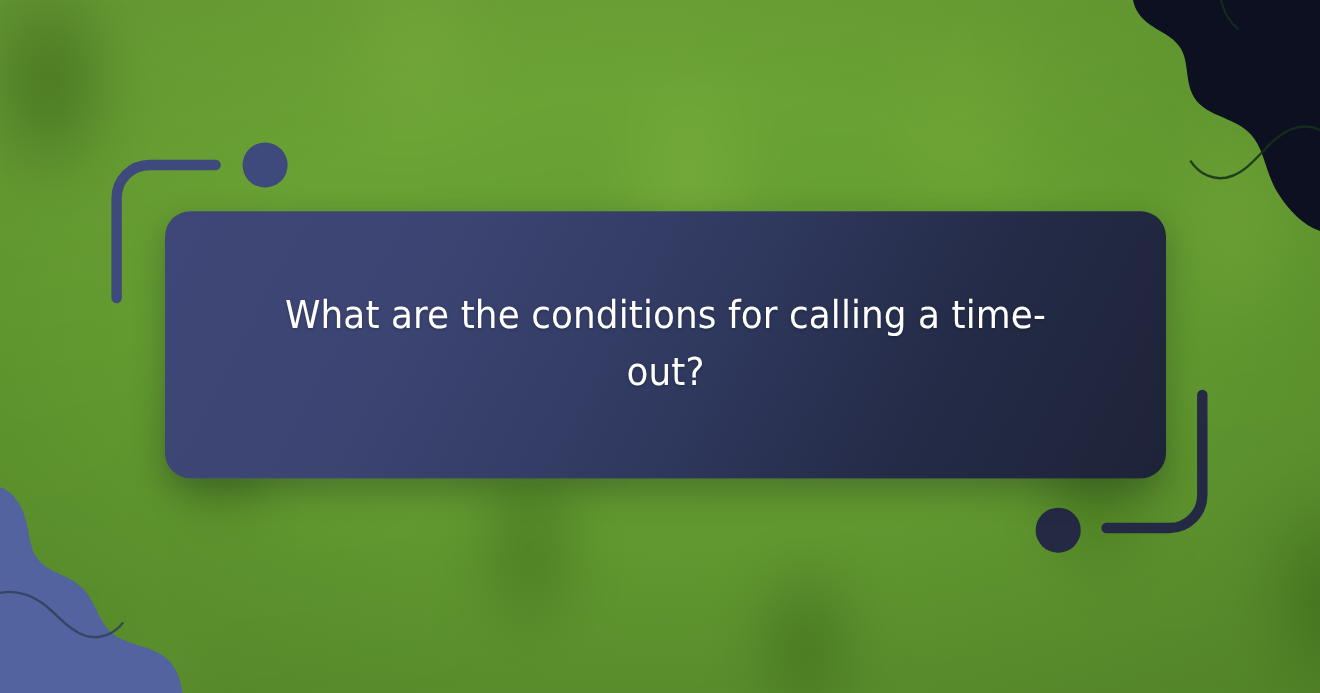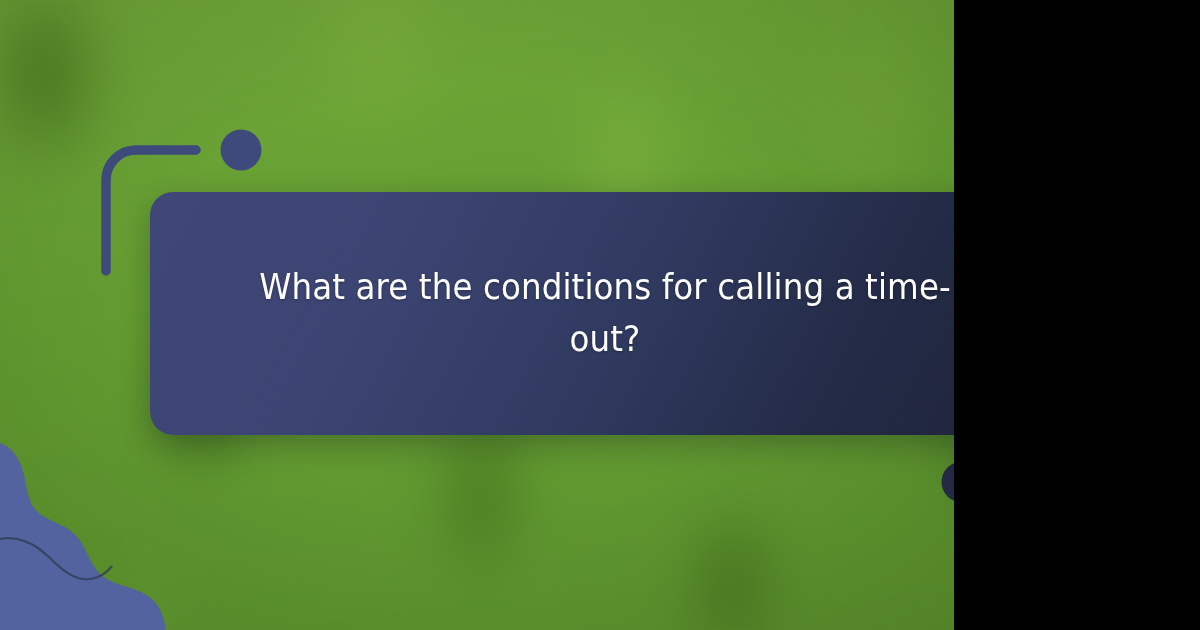--- a/index.html
+++ b/index.html
@@ -10,21 +10,21 @@
   }
   body {
     width: 1200px;
     height: 630px;
     overflow: hidden;
     font-family: "Liberation Sans", sans-serif;
   }
 
   #stage {
     position: relative;
-    width: 954px;
+    width: 1200px;
     height: 630px;
     overflow: hidden;
     background: #fca5a5;
   }
 
   
   .bg-photo {
     position: absolute;
     left: -60px;
     top: -60px;

